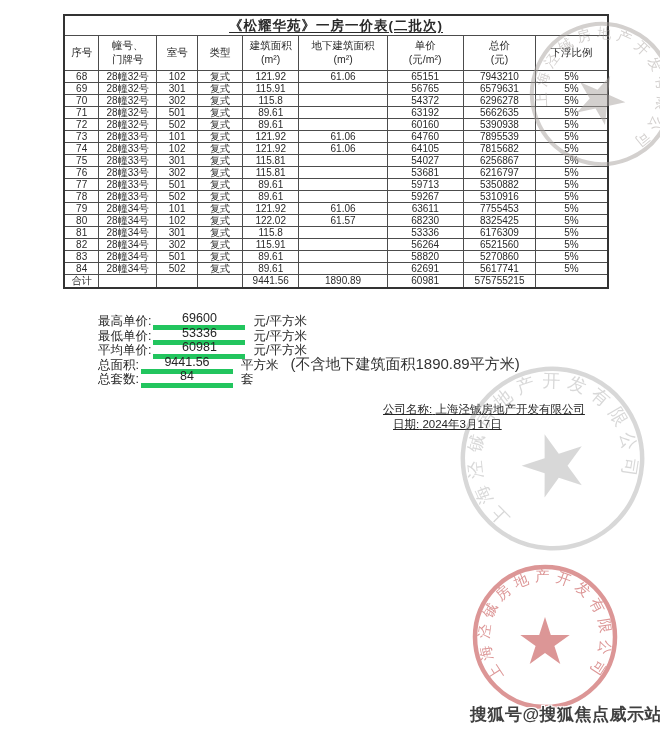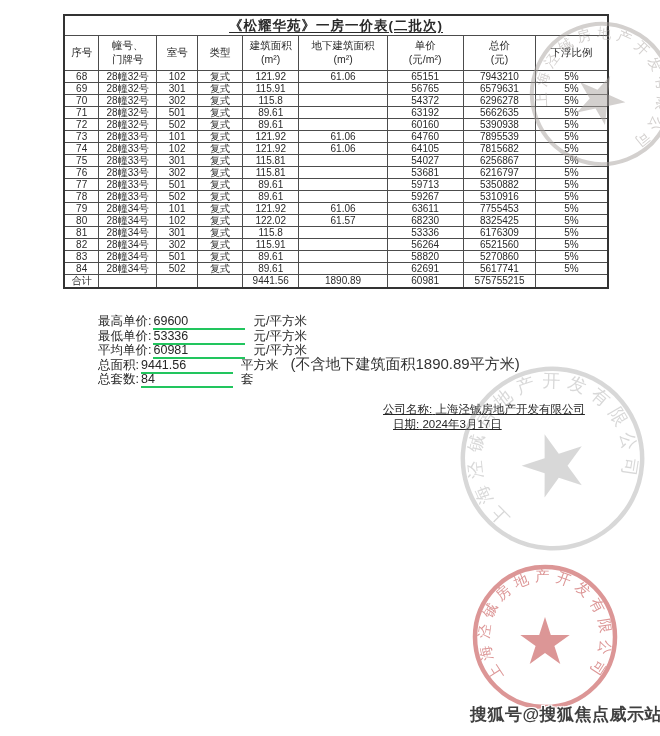--- a/index.html
+++ b/index.html
@@ -23,22 +23,22 @@
   .title-row th { height:19px; font-size:13.5px; font-weight:bold; letter-spacing:1px; }
   .title-row .title-text { text-decoration:underline; text-underline-offset:2px; }
   .header-row th { height:34px; font-size:10.5px; white-space:pre-line; line-height:1.3; }
   tbody td { height:11px; line-height:11px; }
   tr.total-row td { height:12px; line-height:12px; }
 
   
   .summary { position:absolute; left:98px; top:317px; font-size:12.5px; color:#262626; }
   .summary-line { height:13px; margin-bottom:1.6px; display:flex; align-items:flex-end; white-space:nowrap; }
   .s-label { margin-right:2px; }
-  .s-value { display:inline-block; min-width:92px; text-align:left;
-             border-bottom:2px solid #22c55e; line-height:13px; }
+  .s-value { display:inline-block; min-width:92px; text-align:center;
+             border-bottom:5px solid #22c55e; line-height:13px; }
   .s-unit { margin-left:8px; }
   .s-note { margin-left:12px; font-size:15px; color:#333; }
 
   
   .company-block { position:absolute; left:383px; top:402px; font-size:11.5px; color:#262626; }
   .company-line { height:15px; white-space:nowrap;text-decoration:underline; }
   .date-line { padding-left:10px; }
 
   
   .stamp { position:absolute; pointer-events:none; }

